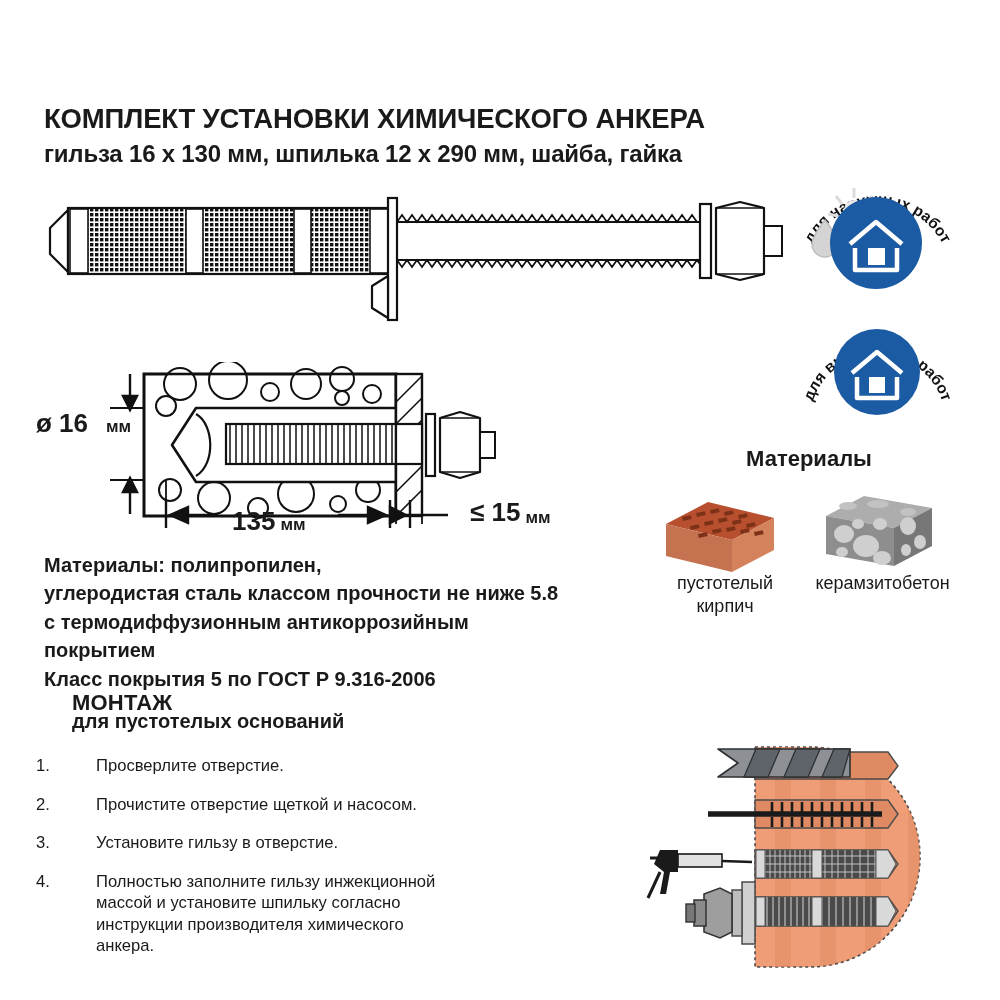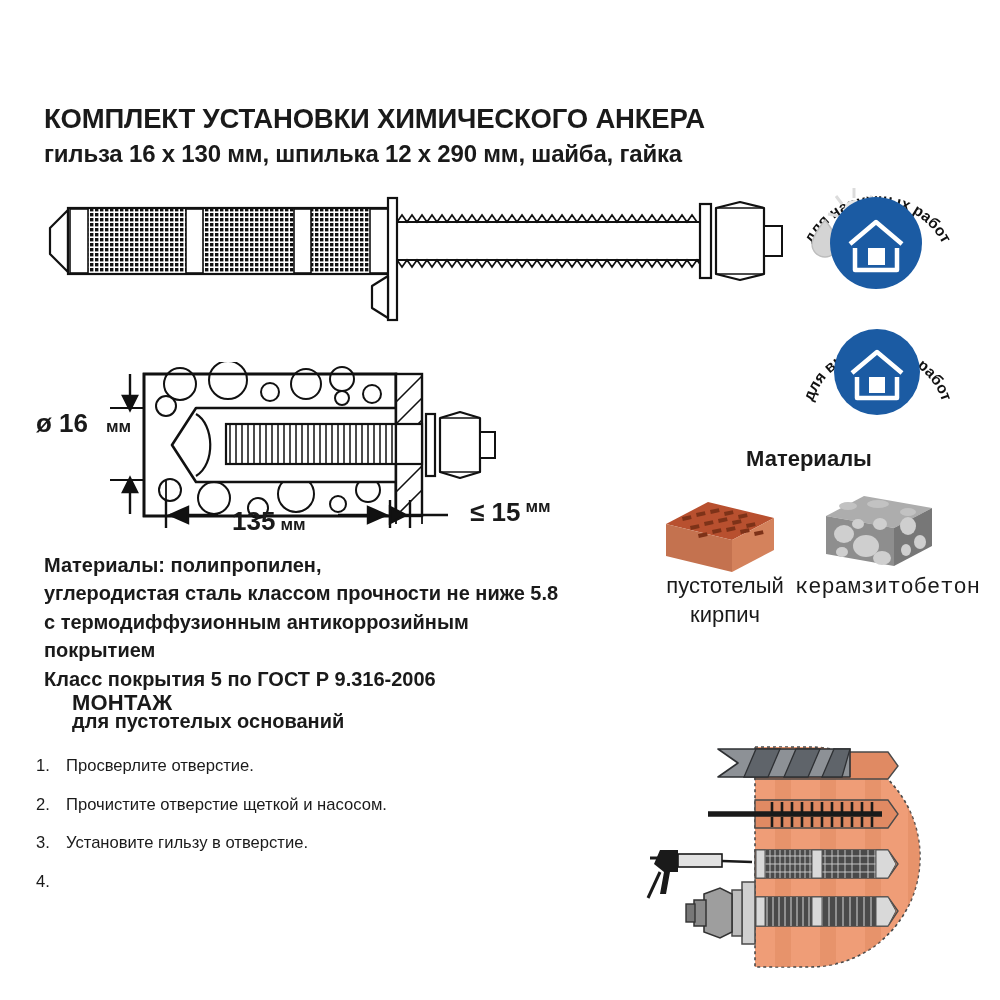--- a/index.html
+++ b/index.html
@@ -12,37 +12,37 @@
                letter-spacing:-0.2px;line-height:1.12;}
   #title-line2{left:44px;top:140px;width:800px;font-size:24px;font-weight:bold;
                letter-spacing:-0.2px;line-height:1.15;}
 
   
   .dimbig{font-size:26px;font-weight:bold;letter-spacing:0px;}
   .dimsm{font-size:17px;font-weight:bold;}
 
   #dia-label{left:36px;top:408px;display:flex;align-items:baseline;gap:18px;}
   #len-label{left:232px;top:497px;display:flex;align-items:baseline;gap:5px;margin-top:9px;}
-  #gap-label{left:470px;top:497px;display:flex;align-items:flex-start;gap:5px;}
+  #gap-label{left:470px;top:497px;display:flex;align-items:flex-end;gap:5px;}
 
   
   #materials-note{left:44px;top:551px;width:530px;font-size:20px;line-height:1.42;font-weight:bold;}
 
   
   #montage-title{left:72px;top:678px;font-size:22px;font-weight:bold;letter-spacing:0.2px;margin-top:12px;}
   #montage-sub{left:72px;top:710px;font-size:20px;font-weight:bold;}
   #steps{left:36px;top:755px;width:470px;}
   .step{display:flex;margin-bottom:17px;font-size:16.6px;line-height:1.30;}
   .step-num{width:30px;flex:0 0 30px;}
-  .step-txt{flex:1;}
+  .step-txt{flex:1;margin-left:30px;}
 
   
   #materials-head{left:659px;top:446px;width:300px;text-align:center;
                   font-size:22px;font-weight:bold;}
-  .mat-cap{position:absolute;text-align:center;font-size:22px;line-height:1.3;}
+  .mat-cap{position:absolute;text-align:center;font-size:18px;line-height:1.3;}
   #cap-brick{left:640px;top:572px;width:170px;}
   #cap-block{left:795px;top:572px;width:175px;}
 
   svg{display:block;}
 </style>
 </head>
 <body>
 
 <div class="abs" id="title-line1">КОМПЛЕКТ УСТАНОВКИ ХИМИЧЕСКОГО АНКЕРА</div>
 <div class="abs" id="title-line2">гильза 16 x 130 мм, шпилька 12 x 290 мм, шайба, гайка</div>
@@ -321,41 +321,42 @@
     <ellipse cx="88" cy="22" rx="8" ry="4"></ellipse>
   </g>
 </svg>
 </div>
 
 <div class="mat-cap" id="cap-brick">
   <span style="white-space:pre-line;">пустотелый
 кирпич</span>
 </div>
 <div class="mat-cap" id="cap-block">
-  <span style="white-space:pre-line;font-family:Liberation Mono, monospace;">керамзитобетон</span>
+  <span style="white-space:pre-line;">керамзитобетон</span>
 </div>
 
 <div class="abs" id="montage-title">МОНТАЖ</div>
 <div class="abs" id="montage-sub">для пустотелых оснований</div>
 
 <div class="abs" id="steps">
   <div class="step">
     <div class="step-num">1.</div>
     <div class="step-txt">Просверлите отверстие.</div>
   </div>
   <div class="step">
     <div class="step-num">2.</div>
     <div class="step-txt">Прочистите отверстие щеткой и насосом.</div>
   </div>
   <div class="step">
     <div class="step-num">3.</div>
     <div class="step-txt">Установите гильзу в отверстие.</div>
   </div>
   <div class="step" style="margin-top:4px;">
     <div class="step-num">4.</div>
+    <div class="step-txt" style="max-width:350px;">Полностью заполните гильзу инжекционной массой и установите шпильку согласно инструкции производителя химического анкера.</div>
   </div>
 </div>
 
 <div class="abs" style="left:620px;top:722px;">
 <svg width="375" height="270" viewBox="0 0 375 270">
   <defs>
     <clipPath id="wallClip">
       <path d="M135 25 L190 25 A110 110 0 0 1 190 245 L135 245 Z"></path>
     </clipPath>
   </defs>

